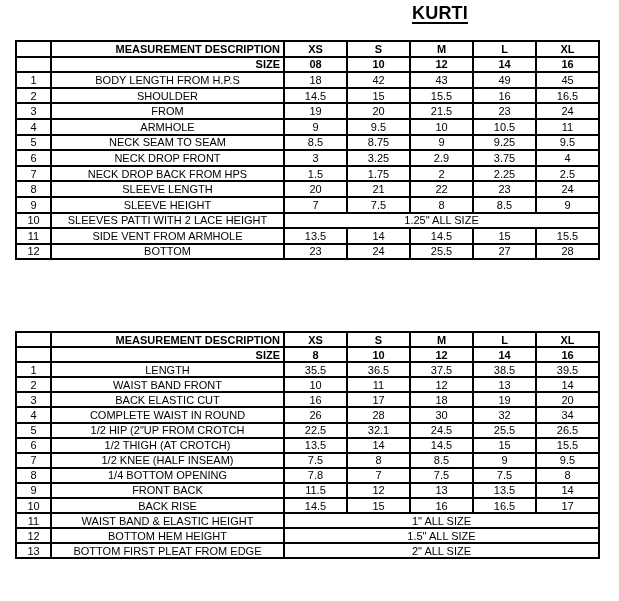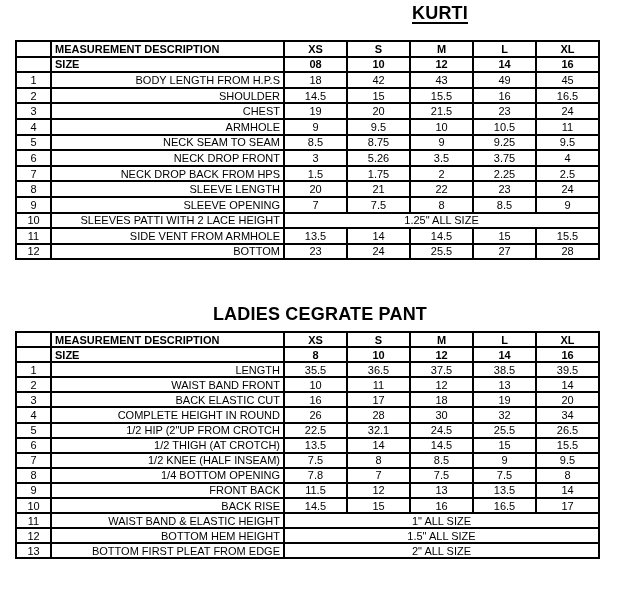--- a/index.html
+++ b/index.html
@@ -44,22 +44,22 @@
     font-size: 11px;
     padding: 0 3px;
     overflow: hidden;
     white-space: nowrap;
     line-height: 1.1;
   }
   #table-kurti td { height: 15.6px; }
   #table-pant  td { height: 15.1px; }
 
   td.num    { text-align: center; }
-  td.desc   { text-align: right; padding-left: 4px; }
-  td.desc-h { text-align: left; }
+  td.desc   { text-align: center; padding-left: 4px; }
+  td.desc-h { text-align: right; }
   td.val    { text-align: center; }
   td.bold   { font-weight: bold; }
 </style>
 </head>
 <body>
 
 <div class="page">
 
   <div id="title-kurti" class="title">KURTI</div>
 
@@ -105,21 +105,21 @@
           <td class="num">2</td>
           <td class="desc">SHOULDER</td>
           <td class="val">14.5</td>
           <td class="val">15</td>
           <td class="val">15.5</td>
           <td class="val">16</td>
           <td class="val">16.5</td>
         </tr>
         <tr>
           <td class="num">3</td>
-          <td class="desc">CHEST</td>
+          <td class="desc">FROM</td>
           <td class="val">19</td>
           <td class="val">20</td>
           <td class="val">21.5</td>
           <td class="val">23</td>
           <td class="val">24</td>
         </tr>
         <tr>
           <td class="num">4</td>
           <td class="desc">ARMHOLE</td>
           <td class="val">9</td>
@@ -134,22 +134,22 @@
           <td class="val">8.5</td>
           <td class="val">8.75</td>
           <td class="val">9</td>
           <td class="val">9.25</td>
           <td class="val">9.5</td>
         </tr>
         <tr>
           <td class="num">6</td>
           <td class="desc">NECK DROP FRONT</td>
           <td class="val">3</td>
-          <td class="val">5.26</td>
-          <td class="val">3.5</td>
+          <td class="val">3.25</td>
+          <td class="val">2.9</td>
           <td class="val">3.75</td>
           <td class="val">4</td>
         </tr>
         <tr>
           <td class="num">7</td>
           <td class="desc">NECK DROP BACK FROM HPS</td>
           <td class="val">1.5</td>
           <td class="val">1.75</td>
           <td class="val">2</td>
           <td class="val">2.25</td>
@@ -159,21 +159,21 @@
           <td class="num">8</td>
           <td class="desc">SLEEVE LENGTH</td>
           <td class="val">20</td>
           <td class="val">21</td>
           <td class="val">22</td>
           <td class="val">23</td>
           <td class="val">24</td>
         </tr>
         <tr>
           <td class="num">9</td>
-          <td class="desc">SLEEVE OPENING</td>
+          <td class="desc">SLEEVE HEIGHT</td>
           <td class="val">7</td>
           <td class="val">7.5</td>
           <td class="val">8</td>
           <td class="val">8.5</td>
           <td class="val">9</td>
         </tr>
         <tr>
           <td class="num">10</td>
           <td class="desc">SLEEVES PATTI WITH 2 LACE HEIGHT</td>
           <td class="val" colspan="5">1.25" ALL SIZE</td>
@@ -192,21 +192,20 @@
           <td class="desc">BOTTOM</td>
           <td class="val">23</td>
           <td class="val">24</td>
           <td class="val">25.5</td>
           <td class="val">27</td>
           <td class="val">28</td>
         </tr>
       </tbody>
   </table>
 
-  <div id="title-pant" class="title">LADIES CEGRATE PANT</div>
 
   <table id="table-pant" class="spec">
     <colgroup>
       <col style="width:35px">
       <col style="width:233px">
       <col style="width:63px">
       <col style="width:63px">
       <col style="width:63px">
       <col style="width:63px">
       <col style="width:63px">
@@ -252,21 +251,21 @@
           <td class="num">3</td>
           <td class="desc">BACK ELASTIC CUT</td>
           <td class="val">16</td>
           <td class="val">17</td>
           <td class="val">18</td>
           <td class="val">19</td>
           <td class="val">20</td>
         </tr>
         <tr>
           <td class="num">4</td>
-          <td class="desc">COMPLETE HEIGHT IN ROUND</td>
+          <td class="desc">COMPLETE WAIST IN ROUND</td>
           <td class="val">26</td>
           <td class="val">28</td>
           <td class="val">30</td>
           <td class="val">32</td>
           <td class="val">34</td>
         </tr>
         <tr>
           <td class="num">5</td>
           <td class="desc">1/2 HIP (2"UP FROM CROTCH</td>
           <td class="val">22.5</td>

